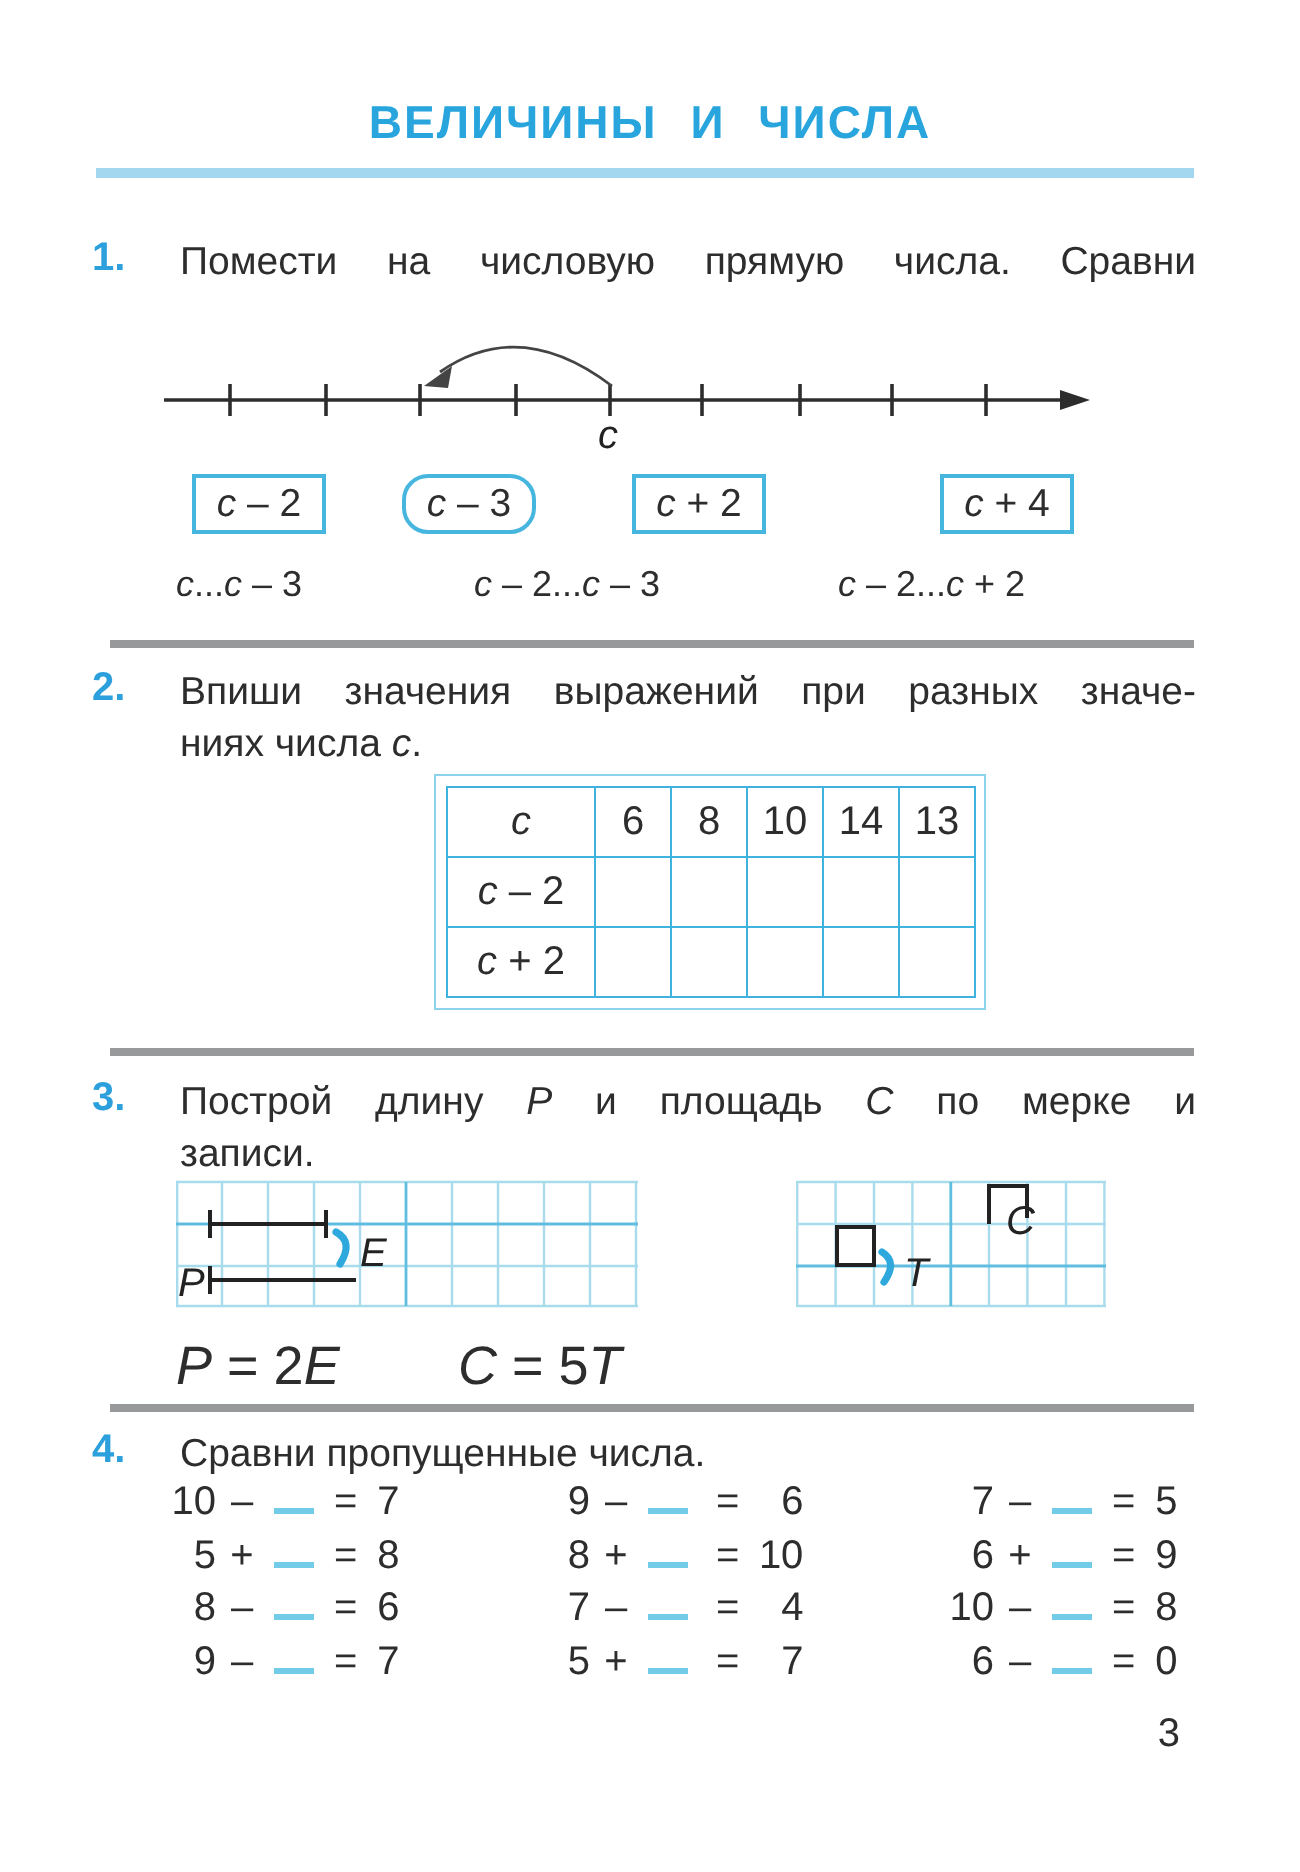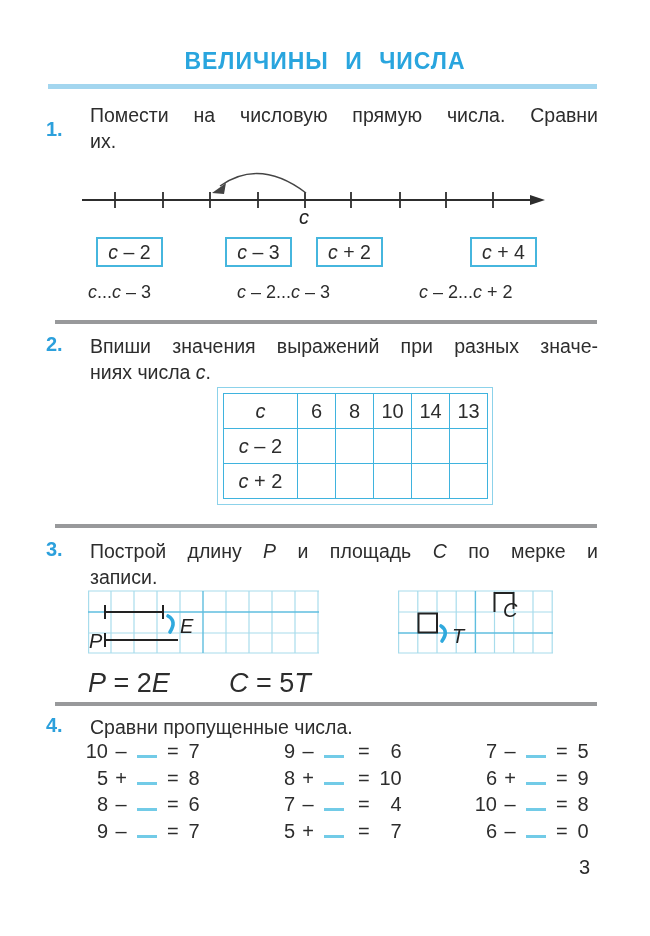--- a/index.html
+++ b/index.html
@@ -74,23 +74,22 @@
 </style>
 </head>
 <body>
 
 <div class="page">
 
   <div class="title">ВЕЛИЧИНЫ И ЧИСЛА</div>
   <div class="title-rule"></div>
 
   <div class="ex-num" style="top:118px;">1.</div>
-  <div class="ex-text" style="top:102px;">
+  <div class="ex-text" style="top:118px;">
     <span class="jline">Помести на числовую прямую числа. Сравни</span>
-    <span class="nline">их.</span>
   </div>
 
   <svg class="numline" width="472" height="66" viewBox="0 0 472 66">
     <line x1="4" y1="34" x2="458" y2="34" stroke="#2d2d2d" stroke-width="1.8"></line>
     <polygon points="452,29 452,39 467,34" fill="#2d2d2d"></polygon>
     <g stroke="#2d2d2d" stroke-width="1.8">
       <line x1="37" y1="26" x2="37" y2="42"></line>
       <line x1="85" y1="26" x2="85" y2="42"></line>
       <line x1="132" y1="26" x2="132" y2="42"></line>
       <line x1="180" y1="26" x2="180" y2="42"></line>
@@ -101,21 +100,21 @@
       <line x1="415" y1="26" x2="415" y2="42"></line>
     </g>
     <path d="M 228 27 Q 182 -8 142 20" fill="none" stroke="#444444" stroke-width="1.4"></path>
     <polygon points="134,27 148,17 146,28" fill="#444444"></polygon>
     <text class="svg-math" x="221" y="58">с</text>
   </svg>
 
   <div class="expr-box" style="left:96px;">
       <span><i>с</i> – 2</span>
     </div>
-  <div class="expr-box" style="left:225px;">
+  <div class="expr-box" style="left:201px;border-radius:13px;">
       <span><i>с</i> – 3</span>
     </div>
   <div class="expr-box" style="left:316px;">
       <span><i>с</i> + 2</span>
     </div>
   <div class="expr-box" style="left:422px;margin-left:48px;">
       <span><i>с</i> + 4</span>
     </div>
 
   <div class="cmp-item" style="left:88px;"><i>с</i>...<i>с</i> – 3</div>

